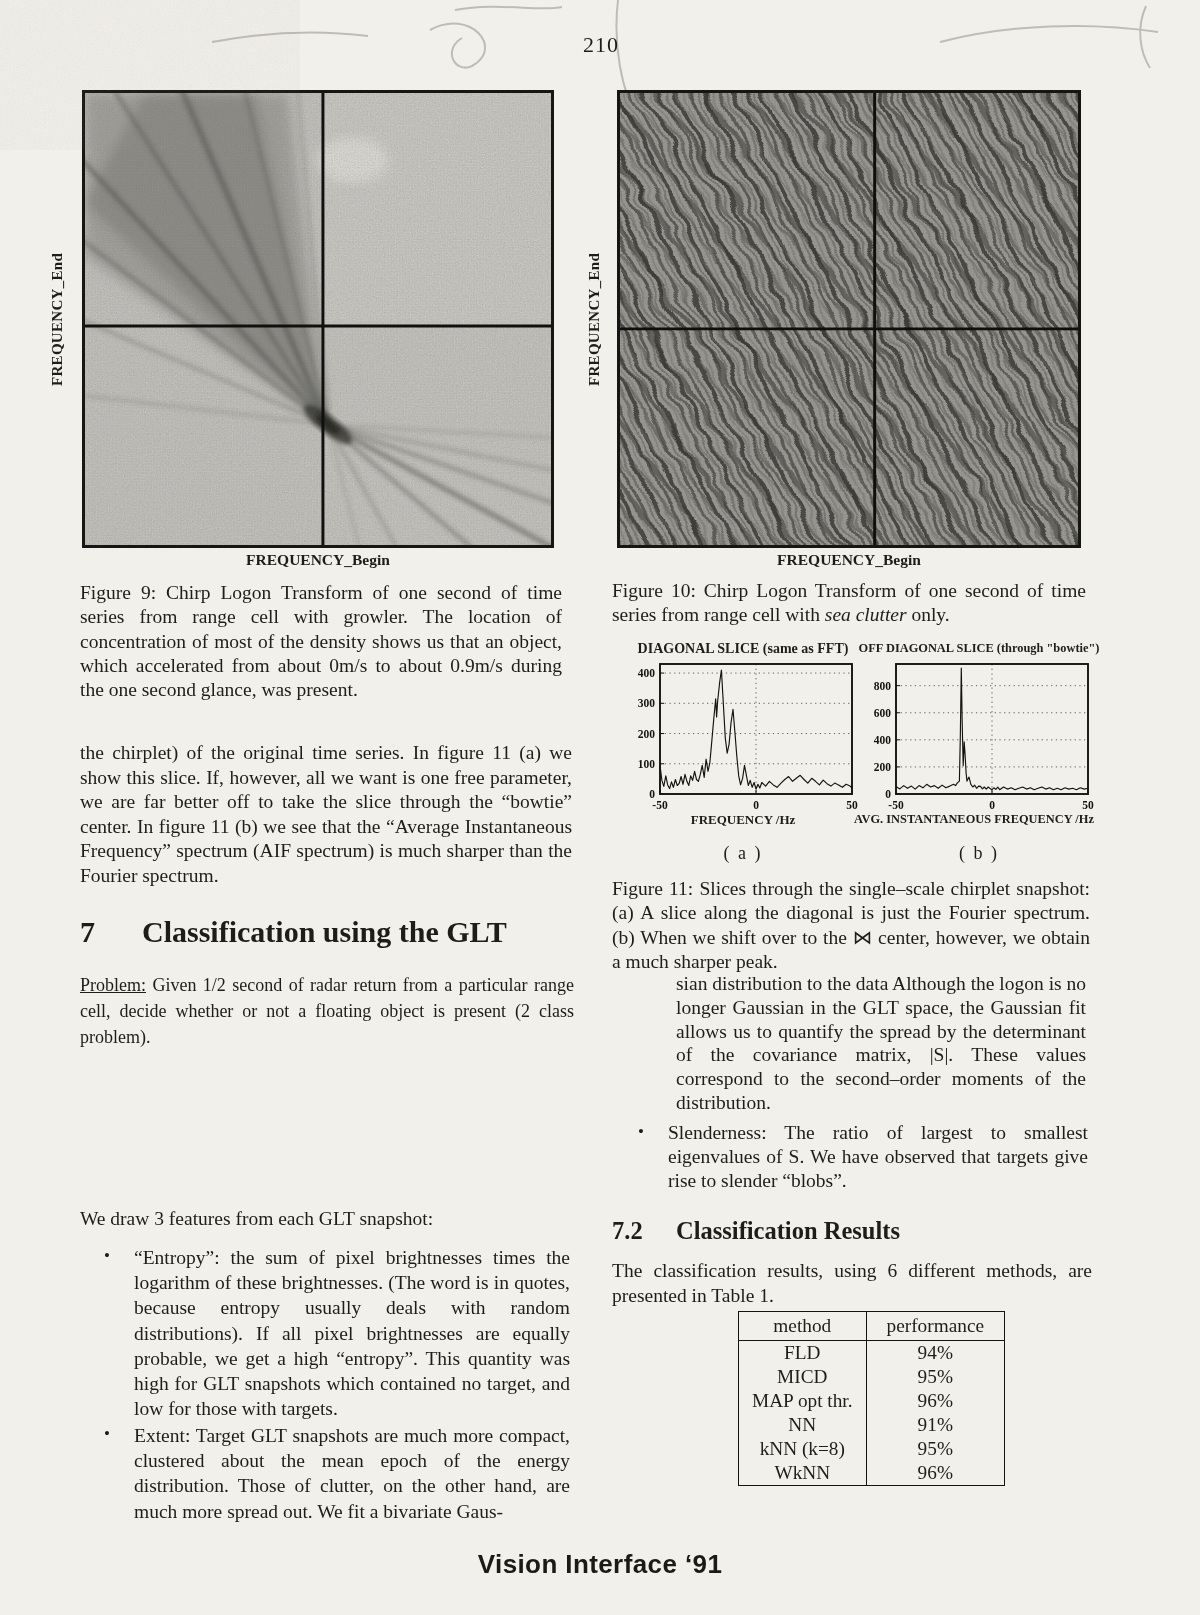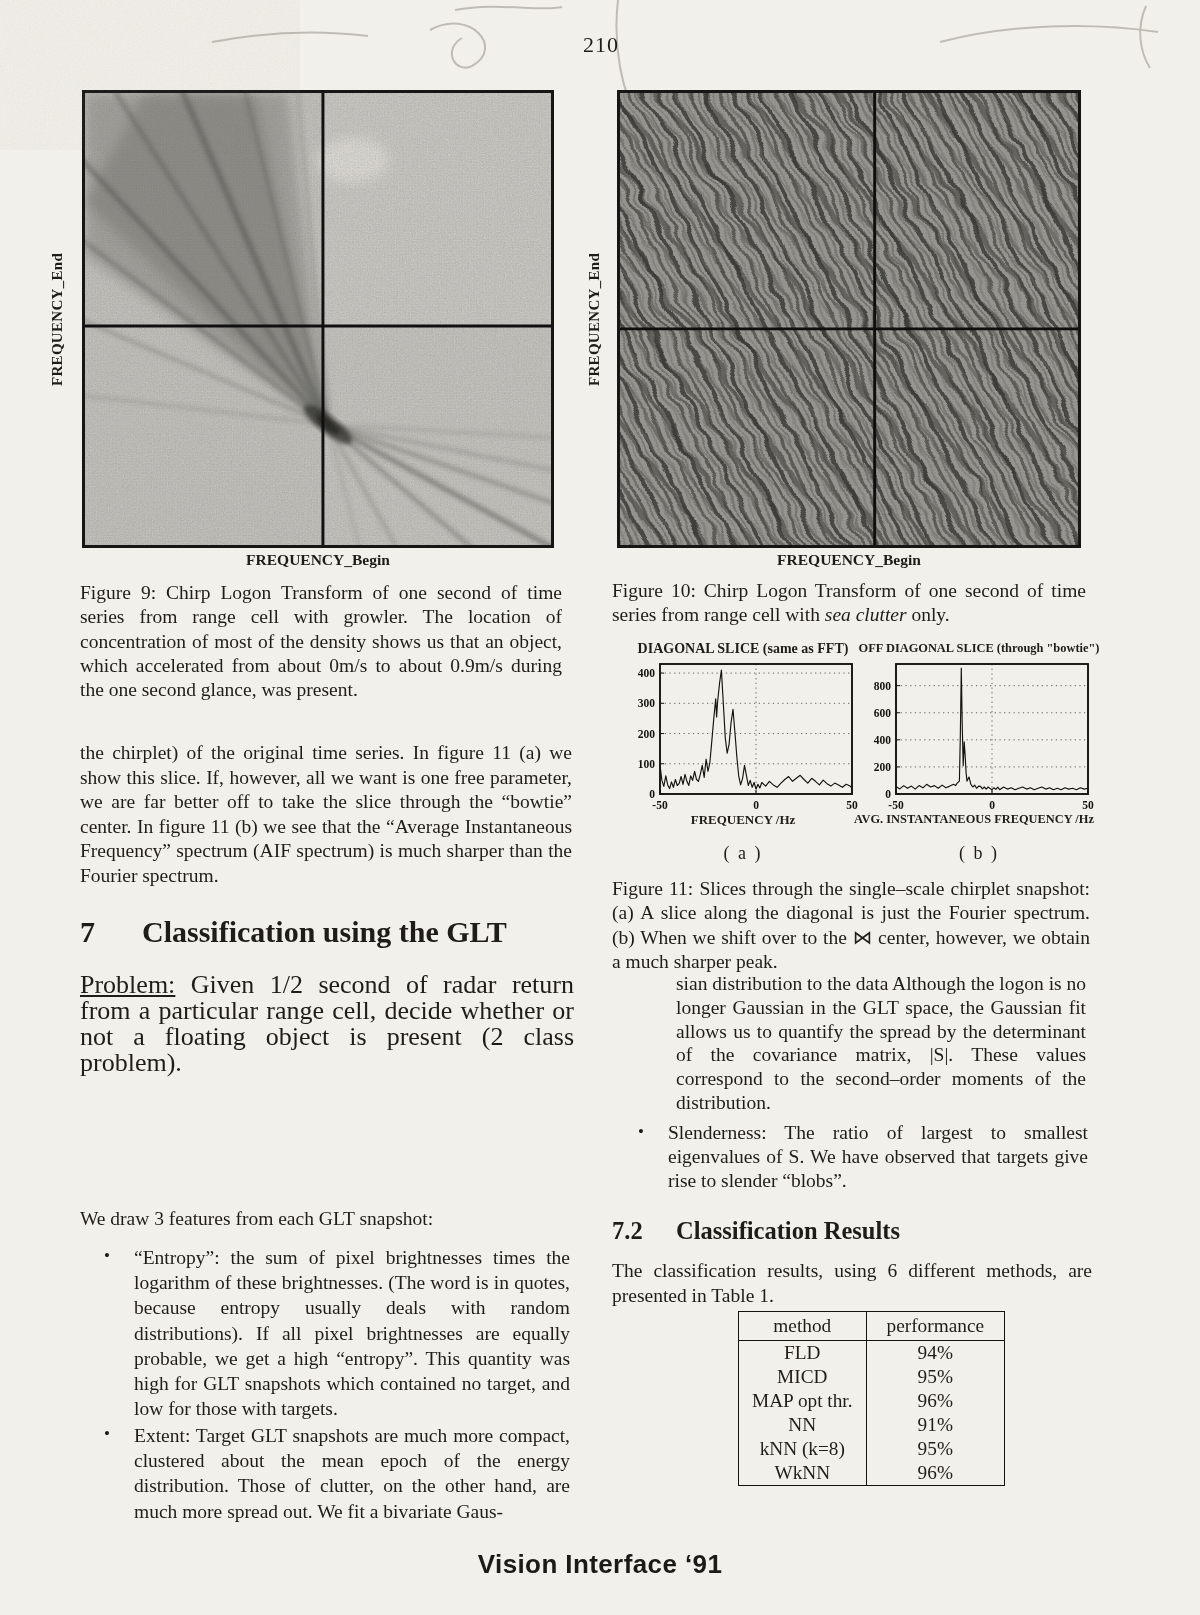--- a/index.html
+++ b/index.html
@@ -18,21 +18,21 @@
   
   .figbox { border:3px solid #161614; overflow:hidden; }
   .figbox svg { display:block; width:100%; height:100%; }
   .ylab { width:22px; display:flex; align-items:center; justify-content:center;
           writing-mode:vertical-rl; transform:rotate(180deg);
           font-weight:bold; font-size:15px; letter-spacing:.3px; }
   .xlab { text-align:center; font-weight:bold; font-size:15.5px; }
 
   .cap { font-size:19.5px; line-height:24.3px; text-align:justify; }
   .body { font-size:19.5px; line-height:24.6px; text-align:justify; }
-  .body2 { font-size:26px; line-height:26px; text-align:justify; }
+  .body2 { font-size:18px; line-height:26px; text-align:justify; }
   .indent { text-indent:24px; }
   .usc { text-decoration:underline; }
 
   .h1 { font-size:30px; font-weight:bold; }
   .h1 .no { display:inline-block; width:62px; }
   .h2 { font-size:24.5px; font-weight:bold; }
   .h2 .no { display:inline-block; width:64px; }
 
   .bullet { display:flex; }
   .bullet .mark { width:30px; flex:0 0 30px; font-size:17px; padding-top:1px; }

